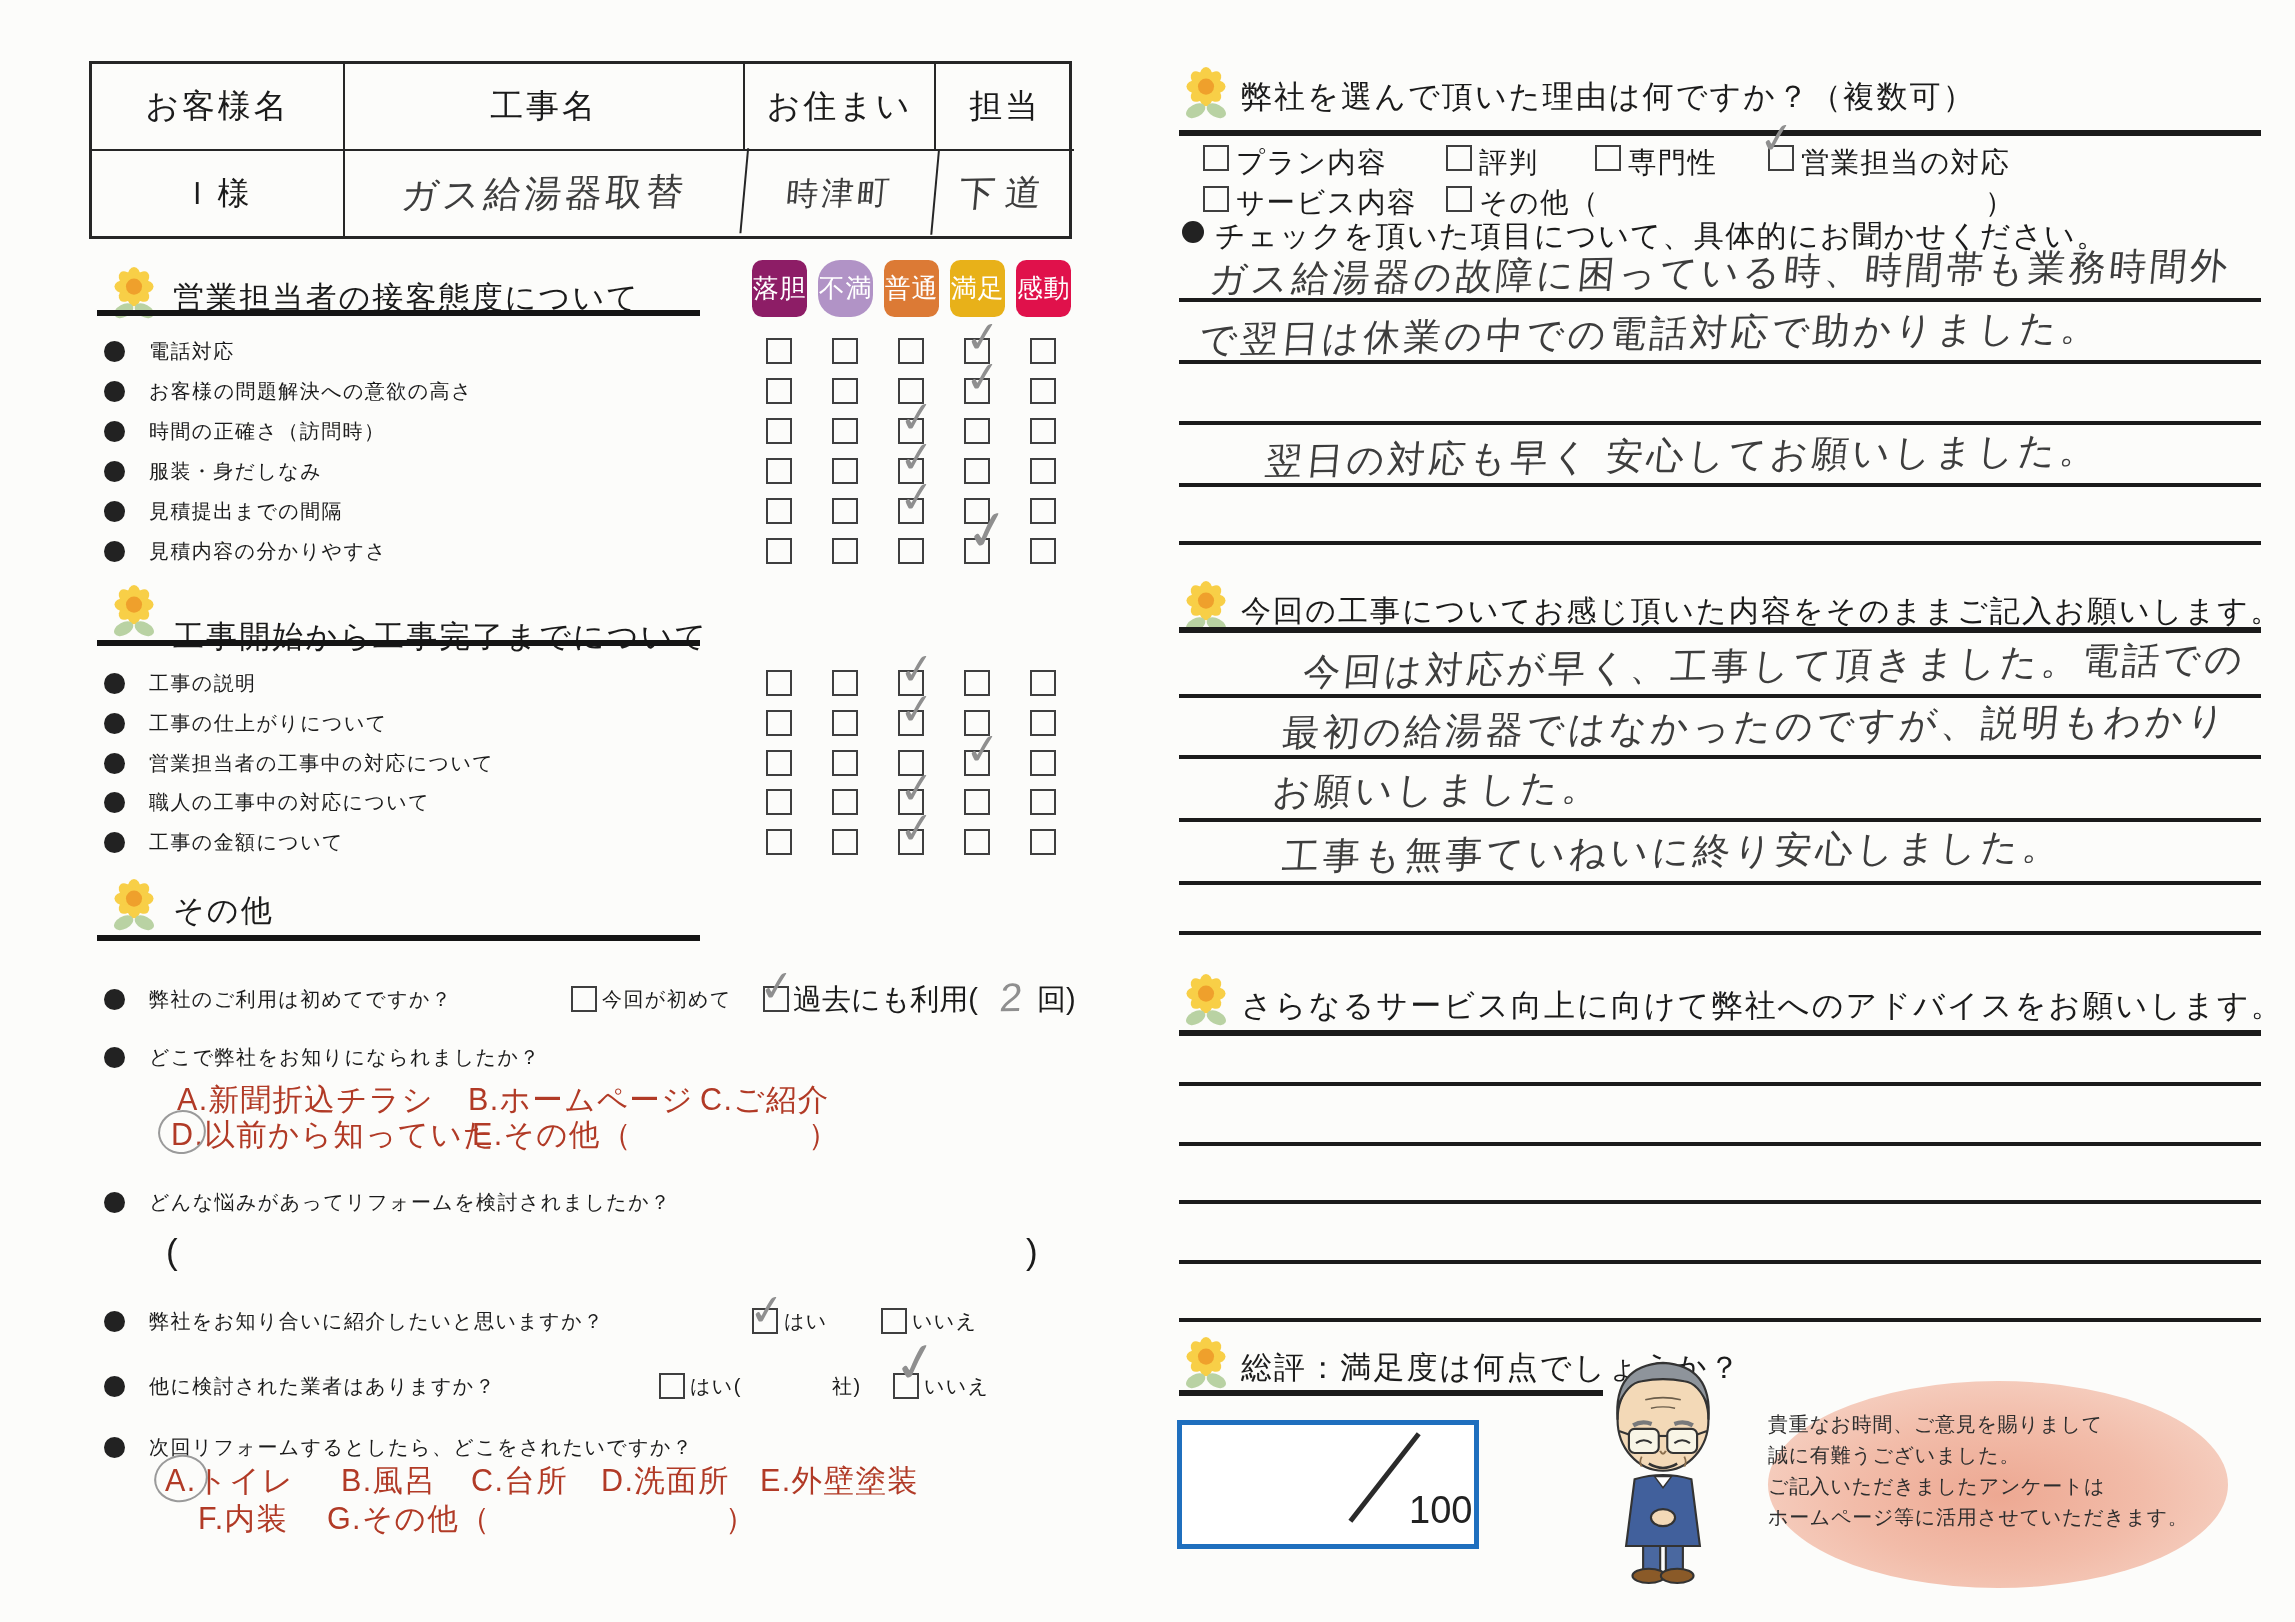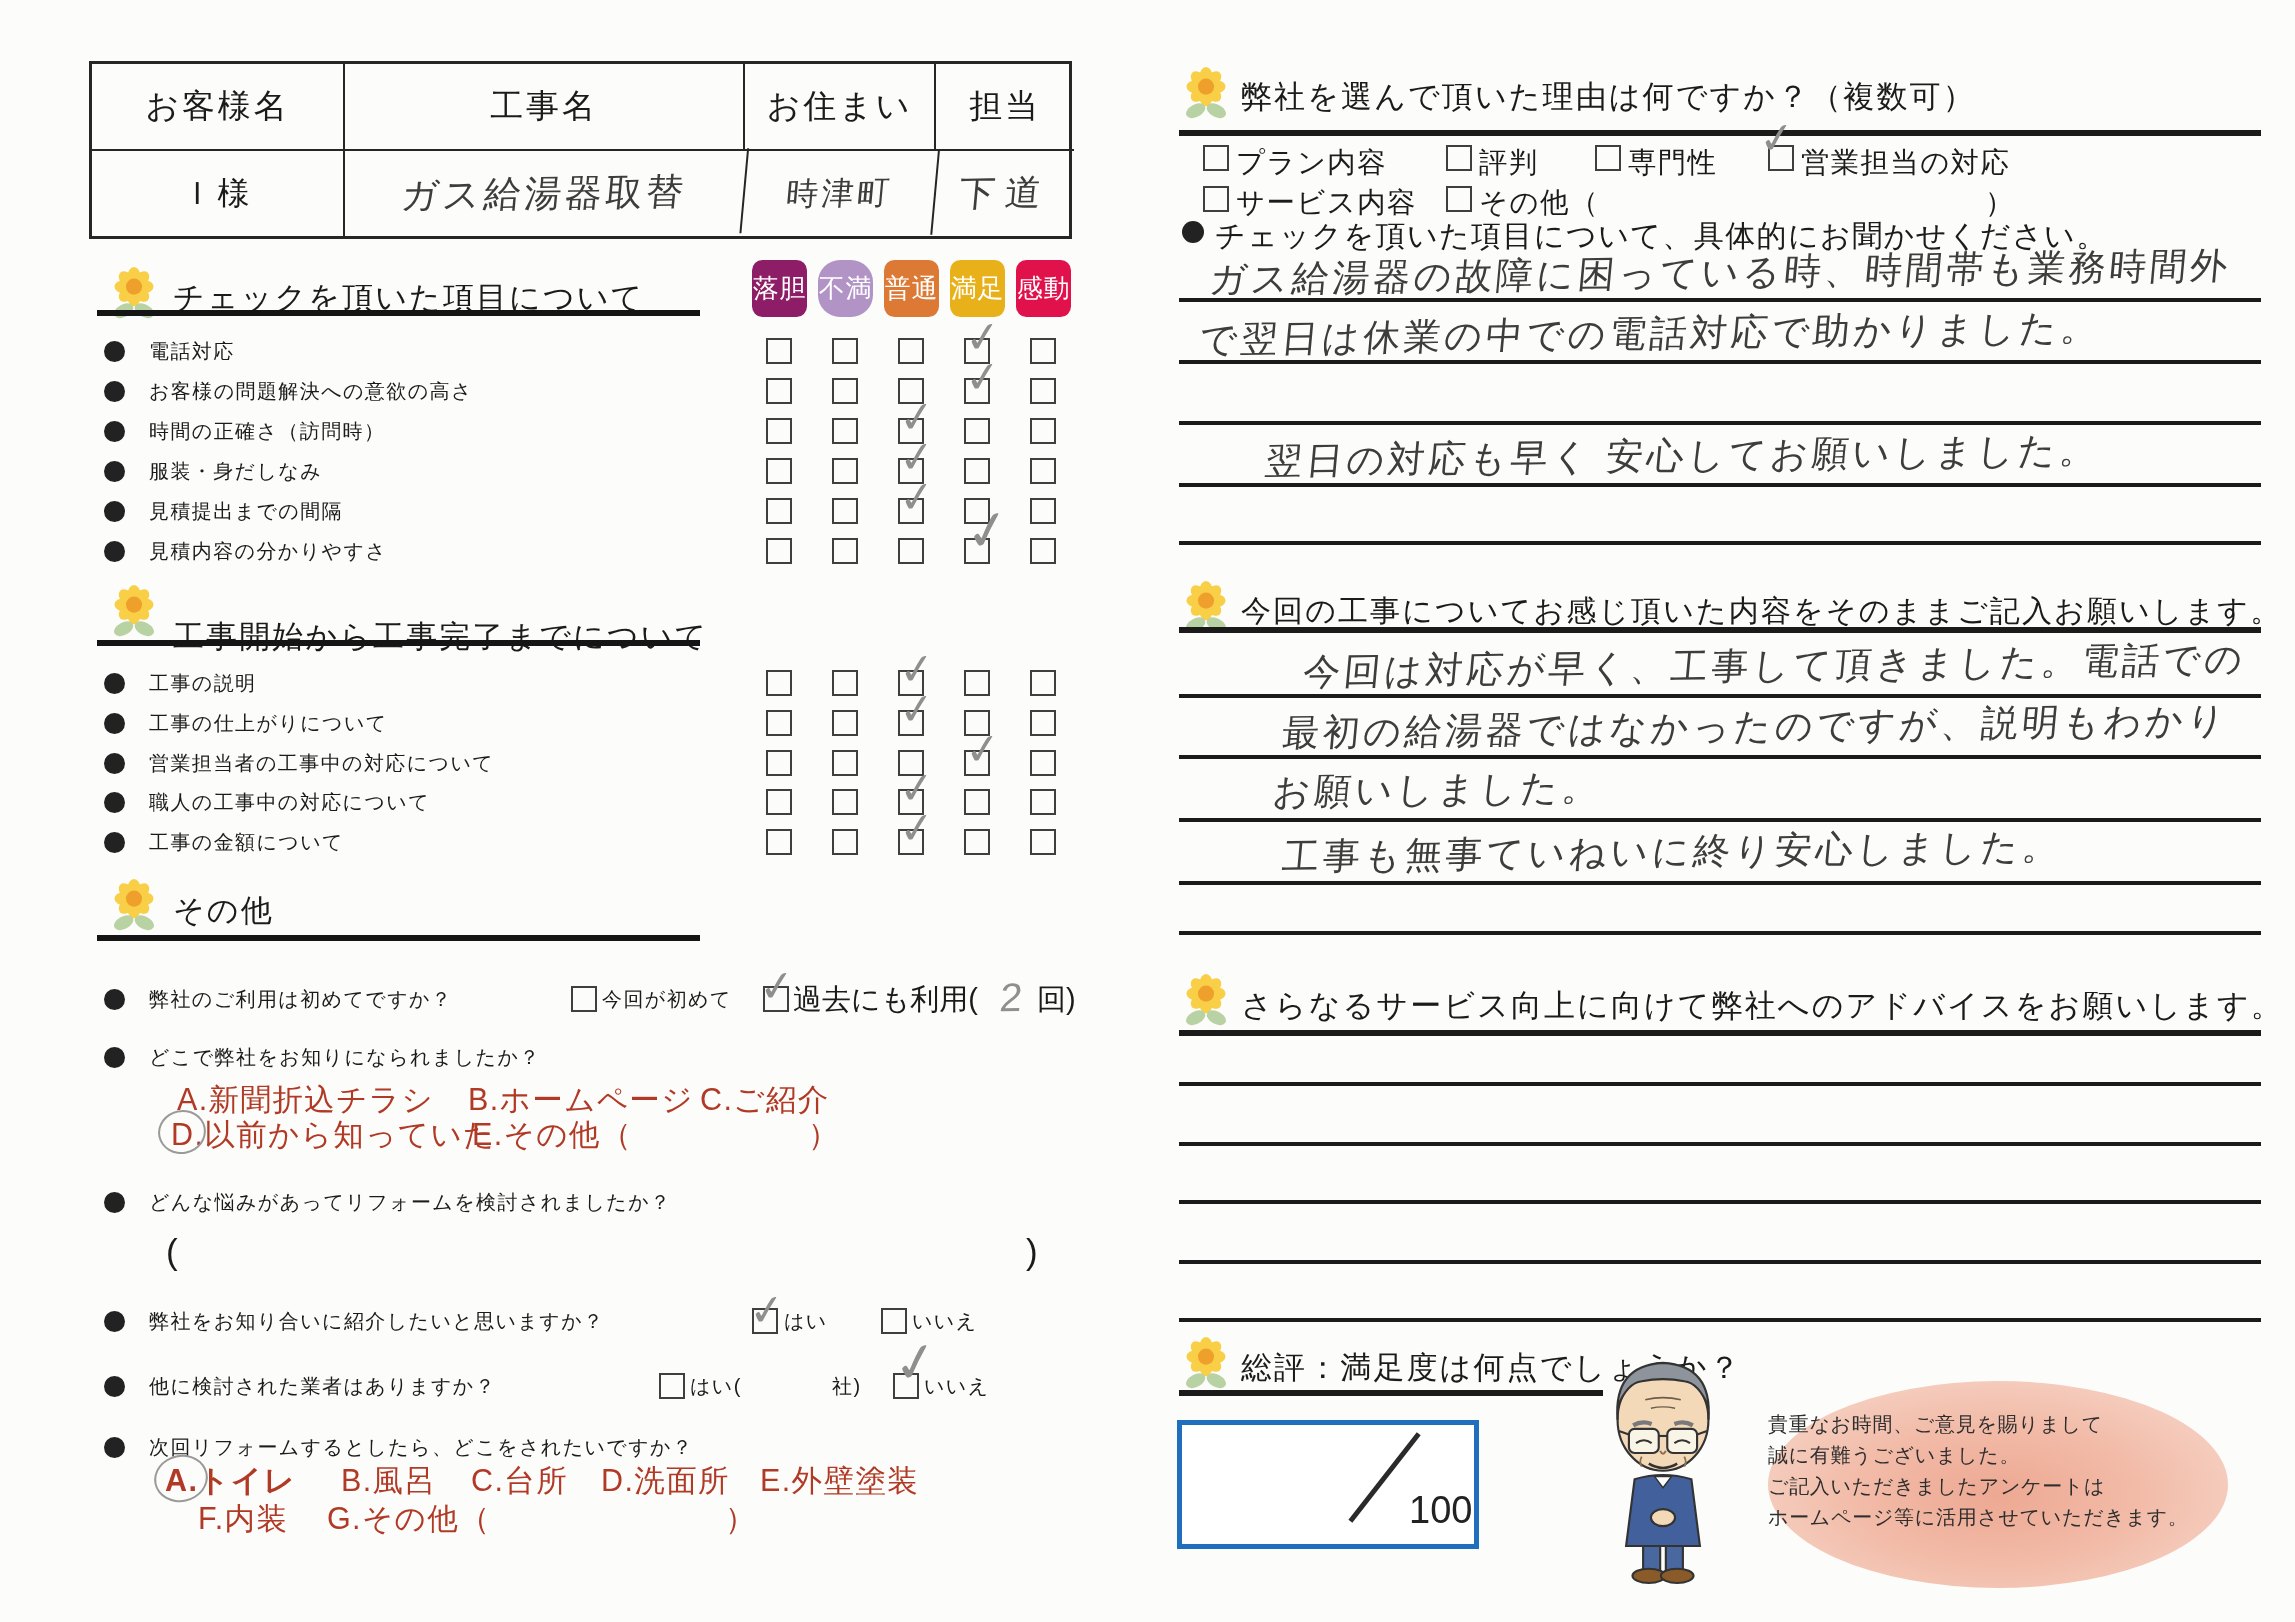--- a/index.html
+++ b/index.html
@@ -61,21 +61,21 @@
         <ellipse cx="20" cy="8" rx="5.6" ry="8" fill="#f8cf47" transform="rotate(135 20 17)"></ellipse>
         <ellipse cx="20" cy="8" rx="5.6" ry="8" fill="#f8cf47" transform="rotate(180 20 17)"></ellipse>
         <ellipse cx="20" cy="8" rx="5.6" ry="8" fill="#f8cf47" transform="rotate(225 20 17)"></ellipse>
         <ellipse cx="20" cy="8" rx="5.6" ry="8" fill="#f8cf47" transform="rotate(270 20 17)"></ellipse>
         <ellipse cx="20" cy="8" rx="5.6" ry="8" fill="#f8cf47" transform="rotate(315 20 17)"></ellipse>
         <circle cx="20" cy="17" r="7" fill="#efa02c"></circle>
         <ellipse cx="11" cy="38" rx="9" ry="5.5" fill="#b9d2a3" transform="rotate(-28 11 38)"></ellipse>
         <ellipse cx="29" cy="38" rx="9" ry="5.5" fill="#b9d2a3" transform="rotate(28 29 38)"></ellipse>
       </g>
   </svg>
-  <div class="abs sec-title" style="left:173px;top:277px;">チェックを頂いた項目について</div>
+  <div class="abs sec-title" style="left:173px;top:277px;">営業担当者の接客態度について</div>
   <div class="abs underline" style="left:97px;top:310px;width:603px;"></div>
 
   <div class="abs chip" style="left:752px;top:260px;background:#8d1d66;text-align:right;">落胆</div>
   <div class="abs chip" style="left:818px;top:260px;background:#b193c6;border-radius:22px;">不満</div>
   <div class="abs chip" style="left:884px;top:260px;background:#dc7a35;">普通</div>
   <div class="abs chip" style="left:950px;top:260px;background:#e8b119;">満足</div>
   <div class="abs chip" style="left:1016px;top:260px;background:#e0114b;">感動</div>
 
   <div class="abs rrow" style="left:0;top:331px;width:1096px;">
     <div class="abs bullet" style="left:104px;top:9.7px;"></div>
@@ -274,21 +274,21 @@
     <span class="abs rowlabel q" style="left:832px;">社)</span>
     <span class="abs cbx" style="left:893px;top:7px;"></span>
     <span class="abs chk tall" style="left:893px;top:-31px;">✓</span>
     <span class="abs rowlabel q" style="left:924px;">いいえ</span>
   </div>
 
   <div class="abs rrow" style="left:0;top:1427px;width:1110px;">
     <div class="abs bullet" style="left:104px;top:9.7px;"></div>
     <span class="abs rowlabel q" style="left:149px;">次回リフォームするとしたら、どこをされたいですか？</span>
   </div>
-  <span class="abs red" style="left:165px;top:1461px;font-weight:bold;">A.トイレ</span>
+  <span class="abs red" style="left:165px;top:1461px;">A.トイレ</span>
   <span class="abs red" style="left:341px;top:1461px;">B.風呂</span>
   <span class="abs red" style="left:471px;top:1461px;">C.台所</span>
   <span class="abs red" style="left:601px;top:1461px;">D.洗面所</span>
   <span class="abs red" style="left:760px;top:1461px;">E.外壁塗装</span>
   <span class="abs red" style="left:198px;top:1499px;">F.内装</span>
   <span class="abs red" style="left:327px;top:1499px;">G.その他（</span>
   <span class="abs red" style="left:725px;top:1499px;">）</span>
   <div class="abs circle-mark" style="left:154px;top:1455px;width:50px;height:43px;"></div>
 
   <svg class="abs" style="left:1183px;top:67px;" width="46" height="53" viewBox="0 0 40 46">

